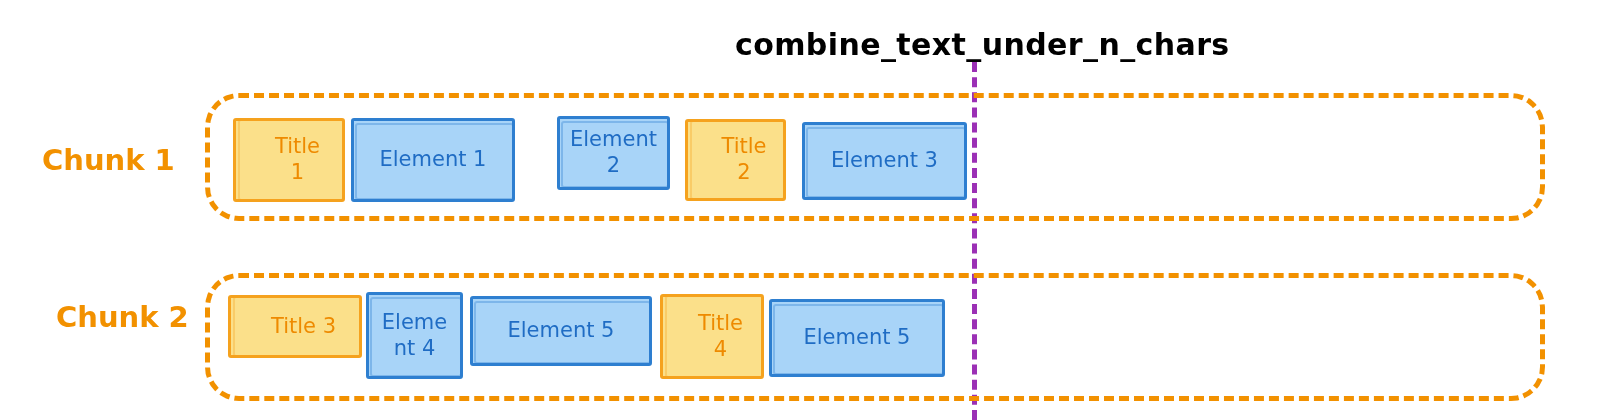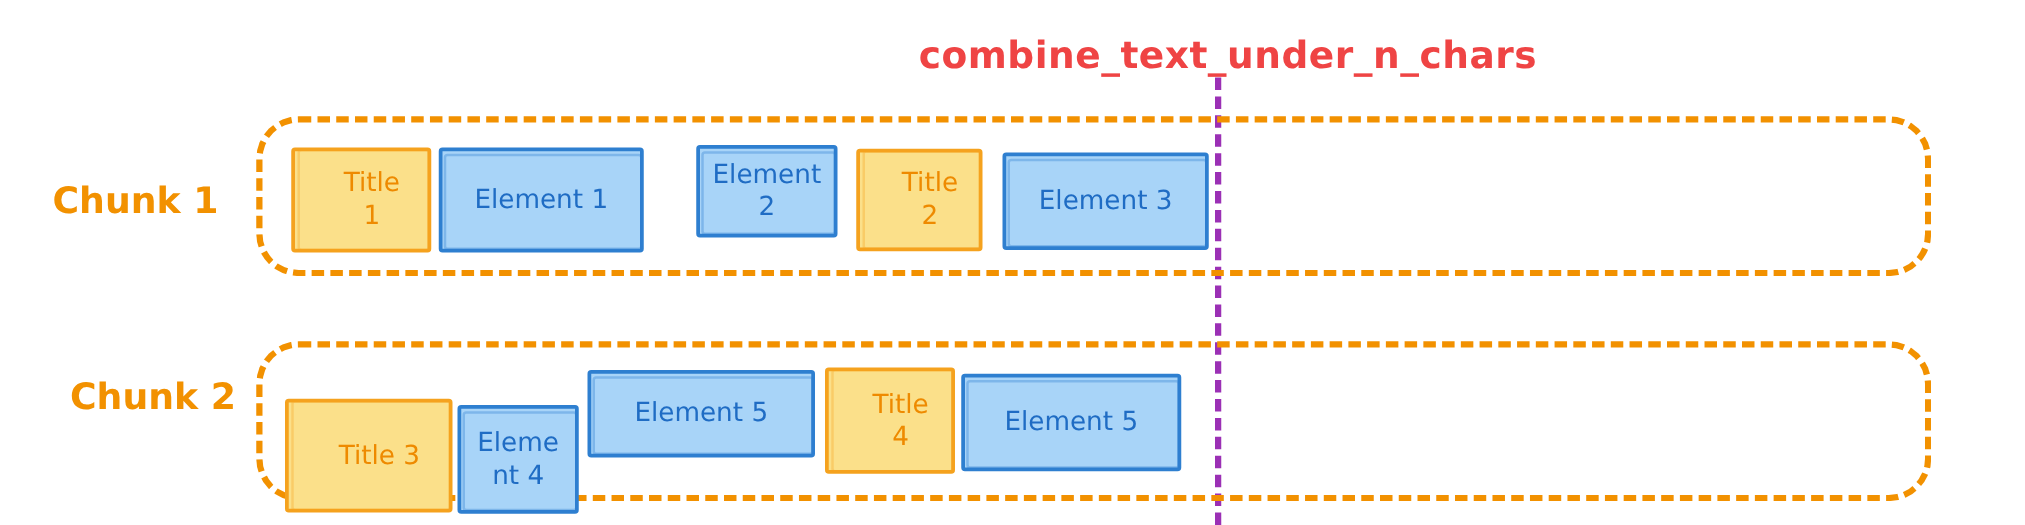--- a/index.html
+++ b/index.html
@@ -20,21 +20,21 @@
 
   
   .diagram-title {
     position: absolute;
     left: 735px;
     top: 27px;
     font-family: "DejaVu Sans", sans-serif;
     font-size: 30px;
     font-weight: 600;
     letter-spacing: 0.4px;
-    color: #ef4444;
+    color: #000000;
     white-space: nowrap;
   }
 
   
   .threshold-line {
     position: absolute;
     left: 972px;
     top: 62px;
     width: 0;
     height: 358px;
@@ -127,22 +127,22 @@
 
   <div id="boxes-layer">
       <div class="box title" style="left: 233px; top: 118px; width: 112px; height: 84px;">Title
 1</div>
       <div class="box element" style="left: 351px; top: 118px; width: 164px; height: 84px;">Element 1</div>
       <div class="box element" style="left: 557px; top: 116px; width: 113px; height: 74px;">Element
 2</div>
       <div class="box title" style="left: 685px; top: 119px; width: 101px; height: 82px;">Title
 2</div>
       <div class="box element" style="left: 802px; top: 122px; width: 165px; height: 78px;">Element 3</div>
-      <div class="box title" style="left: 228px; top: 295px; width: 134px; height: 91px; margin-top: 24px;">Title 3</div>
-      <div class="box element" style="left: 366px; top: 292px; width: 97px; height: 87px; margin-top: 32px;">Eleme
+      <div class="box title" style="left: 228px; top: 295px; width: 134px; height: 63px;">Title 3</div>
+      <div class="box element" style="left: 366px; top: 292px; width: 97px; height: 87px;">Eleme
 nt 4</div>
       <div class="box element" style="left: 470px; top: 296px; width: 182px; height: 70px;">Element 5</div>
       <div class="box title" style="left: 660px; top: 294px; width: 104px; height: 85px;">Title
 4</div>
       <div class="box element" style="left: 769px; top: 299px; width: 176px; height: 78px;">Element 5</div>
     </div>
 
 </div>
 
 </body></html>

